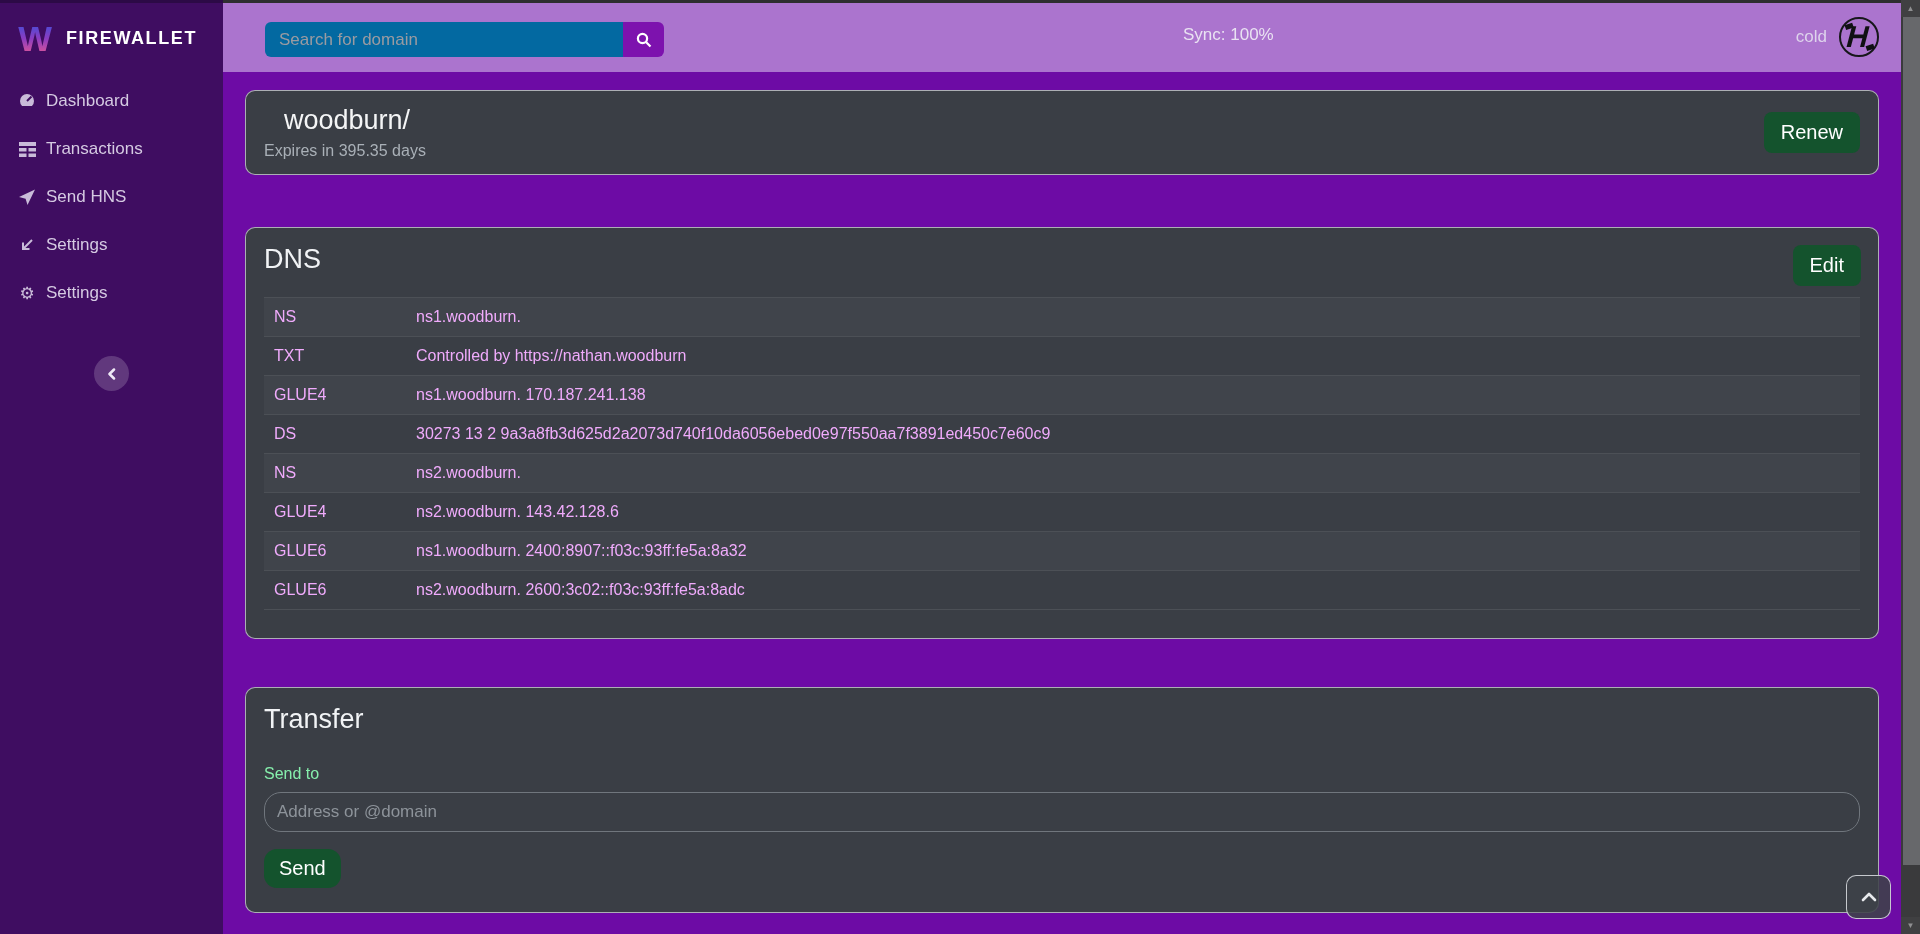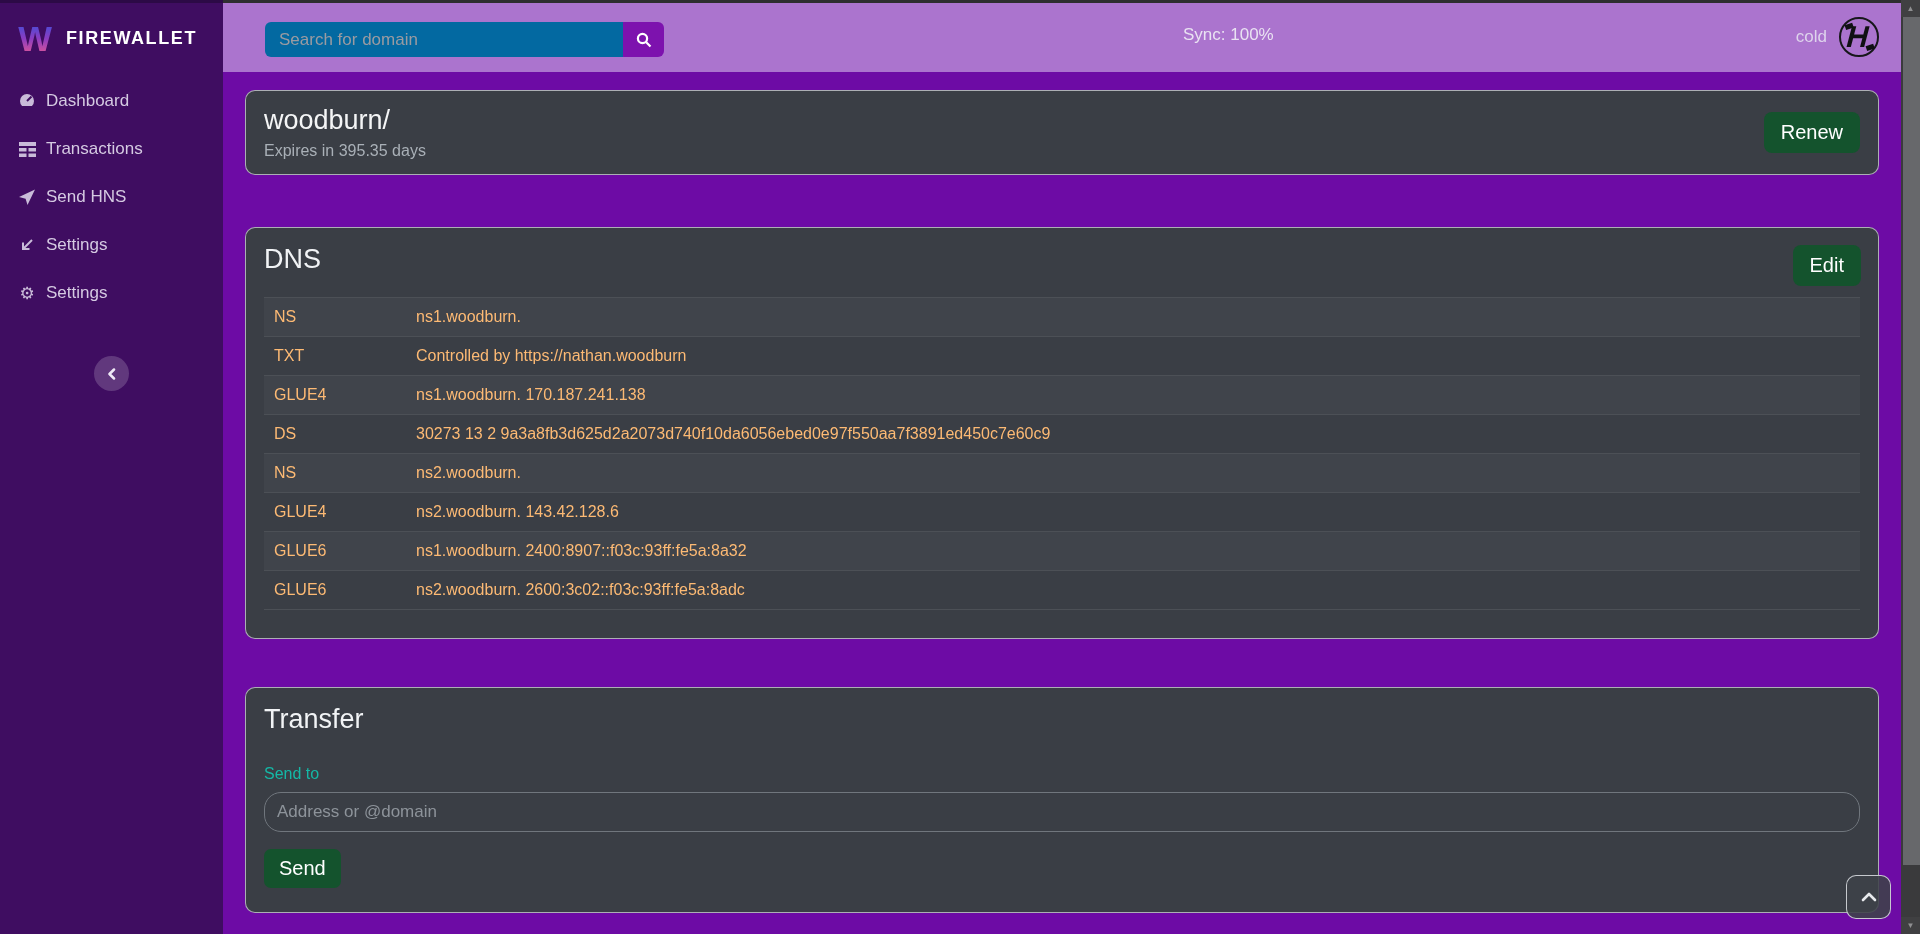--- a/index.html
+++ b/index.html
@@ -56,48 +56,48 @@
   .main {
     position:absolute; left:223px; right:19px; top:72px; bottom:0;
     background:#6d0ba5; padding:18px 22px; overflow:hidden;
   }
   .card {
     background:#3a3e45;
     border:1px solid rgba(233,236,239,0.65);
     border-radius:10px;
   }
   .domain-card { padding:14px 18px; display:flex; align-items:center; justify-content:space-between; margin-bottom:52px; }
-  .domain-title { font-size:27px; font-weight:400; color:#f4f5f6; margin-bottom:6px; }
+  .domain-title { font-size:27px; font-weight:400; color:#f4f5f6; margin-bottom:6px;margin-left:20px; }
   .domain-sub { font-size:16px; color:#a9b0b7; }
   .btn {
     background:#14532d; color:#ffffff; border:none; border-radius:8px;
     font-size:20px; padding:9px 17px; cursor:pointer; font-family:"Liberation Sans", sans-serif;
   }
   .dns-card { padding:16px 18px 28px 18px; margin-bottom:48px; position:relative; }
   .card-title { font-size:27px; font-weight:400; color:#f1f3f5; }
   .dns-card .card-title { margin-bottom:22px; }
   .edit-btn { position:absolute; right:17px; top:17px; }
 
-  table.dns-table { width:100%; border-collapse:collapse; font-size:16px; color:#fdba74; }
+  table.dns-table { width:100%; border-collapse:collapse; font-size:16px; color:#f0abfc; }
   .dns-table tr { border-top:1px solid #4c5056; }
   .dns-table tr:last-child { border-bottom:1px solid #4c5056; }
   .dns-table tr:nth-child(odd) td { background:rgba(255,255,255,0.035); }
   .dns-table td { padding:10px 8px 10px 10px; }
   .dns-table td.rtype { width:142px; }
 
   .transfer-card { padding:16px 18px 24px 18px; }
   .transfer-card .card-title { margin-bottom:30px; }
-  .field-label { font-size:16px; color:#14b8a6; margin-bottom:9px; }
+  .field-label { font-size:16px; color:#86efac; margin-bottom:9px; }
   .transfer-input {
     width:100%; height:40px; background:transparent; border:1px solid #70767d;
     border-radius:17px; padding:0 12px; font-size:17px; color:#e9ecef; outline:none;
     font-family:"Liberation Sans", sans-serif;
   }
   .transfer-input::placeholder { color:#8d939a; }
-  .send-btn { margin-top:17px; border-radius:7px; padding:8px 15px; }
+  .send-btn { margin-top:17px; border-radius:13px; padding:8px 15px; }
 
   
   .scrollbar { position:absolute; right:0; top:0; width:19px; height:100%; background:#3a3a3c; z-index:10; }
   .sb-arrow { position:absolute; left:0; width:19px; height:17px; display:flex; align-items:center; justify-content:center; color:#8f8f91; font-size:8px; background:#404042; cursor:pointer; }
   .sb-up { top:0; }
   .sb-down { bottom:0; }
   .sb-thumb { position:absolute; left:2px; top:17px; width:17px; height:848px; background:#67686b; cursor:pointer; }
 
   
   .scroll-top {

